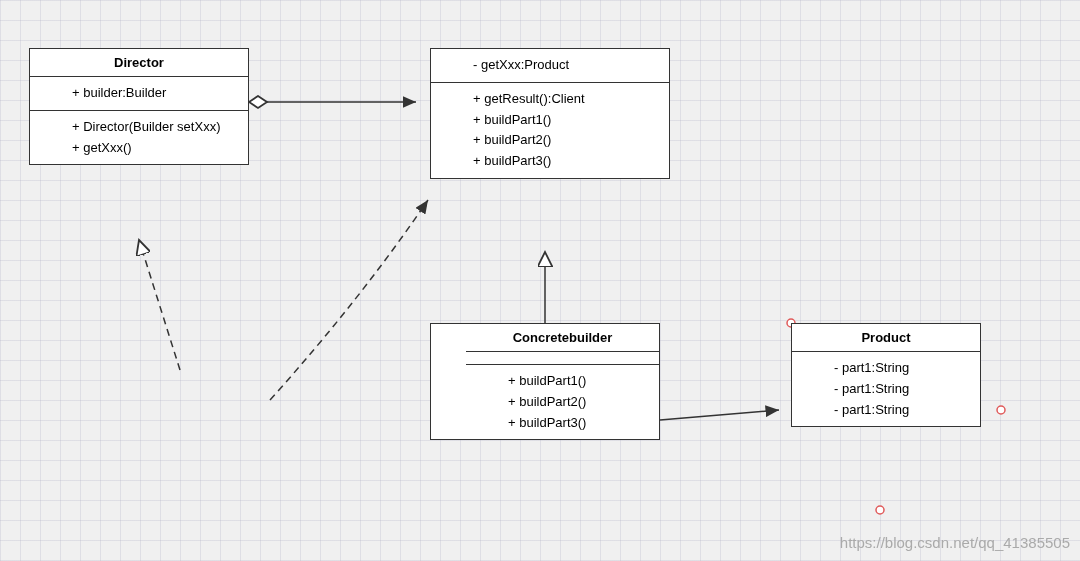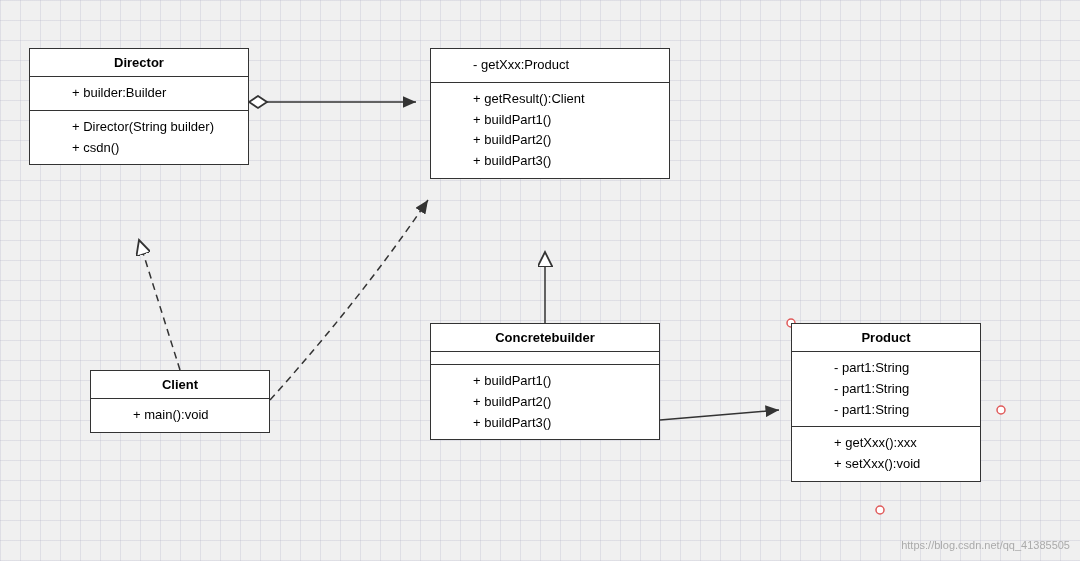--- a/index.html
+++ b/index.html
@@ -60,21 +60,21 @@
       left: 0;
       width: 1080px;
       height: 561px;
       pointer-events: none;
     }
 
     .watermark {
       position: absolute;
       bottom: 10px;
       right: 10px;
-      font-size: 11px;
+      font-size: 15px;
       color: #aaa;
     }
   </style>
 </head>
 <body>
 
 <div class="diagram-container">
 
   <svg class="arrows">
     <defs>
@@ -123,62 +123,52 @@
     
     <circle cx="880" cy="510" r="4" fill="white" stroke="#e05a5a" stroke-width="1.5"></circle>
   </svg>
 
   <div class="uml-class" style="left:29px; top:48px; width:220px;">
     <div class="class-name">Director</div>
     <div class="class-section">
       <p>+ builder:Builder</p>
     </div>
     <div class="class-section">
-      <p>+ Director(String builder)</p>
-      <p>+ csdn()</p>
+      <p>+ Director(Builder setXxx)</p>
+      <p>+ getXxx()</p>
     </div>
   </div>
 
   <div class="uml-class" style="left:430px; top:48px; width:240px;">
     <div class="class-section">
       <p>- getXxx:Product</p>
     </div>
     <div class="class-section">
       <p>+ getResult():Client</p>
       <p>+ buildPart1()</p>
       <p>+ buildPart2()</p>
       <p>+ buildPart3()</p>
     </div>
   </div>
 
-  <div class="uml-class" style="left:430px; top:323px; width:230px;">
+  <div class="uml-class" style="left:430px; top:323px; width:230px;padding-left:35px;">
     <div class="class-name">Concretebuilder</div>
     <div class="class-section" style="min-height:10px;">
     </div>
     <div class="class-section">
       <p>+ buildPart1()</p>
       <p>+ buildPart2()</p>
       <p>+ buildPart3()</p>
     </div>
   </div>
 
   <div class="uml-class" style="left:791px; top:323px; width:190px;">
     <div class="class-name">Product</div>
     <div class="class-section">
       <p>- part1:String</p>
       <p>- part1:String</p>
       <p>- part1:String</p>
     </div>
-    <div class="class-section">
-      <p>+ getXxx():xxx</p>
-      <p>+ setXxx():void</p>
-    </div>
   </div>
 
-  <div class="uml-class" style="left:90px; top:370px; width:180px;">
-    <div class="class-name">Client</div>
-    <div class="class-section">
-      <p>+ main():void</p>
-    </div>
-  </div>
 
   <div class="watermark">https://blog.csdn.net/qq_41385505</div>
 </div>
 
 </body></html>

